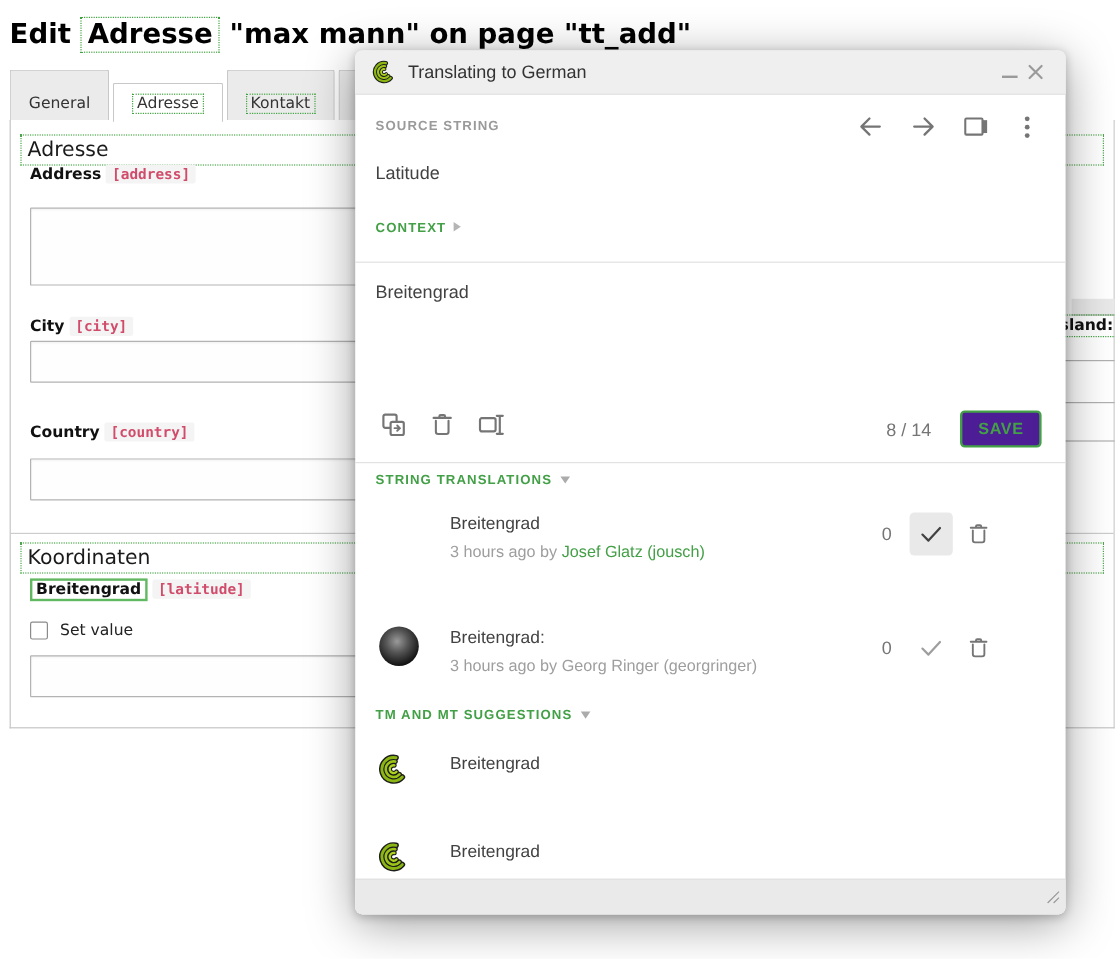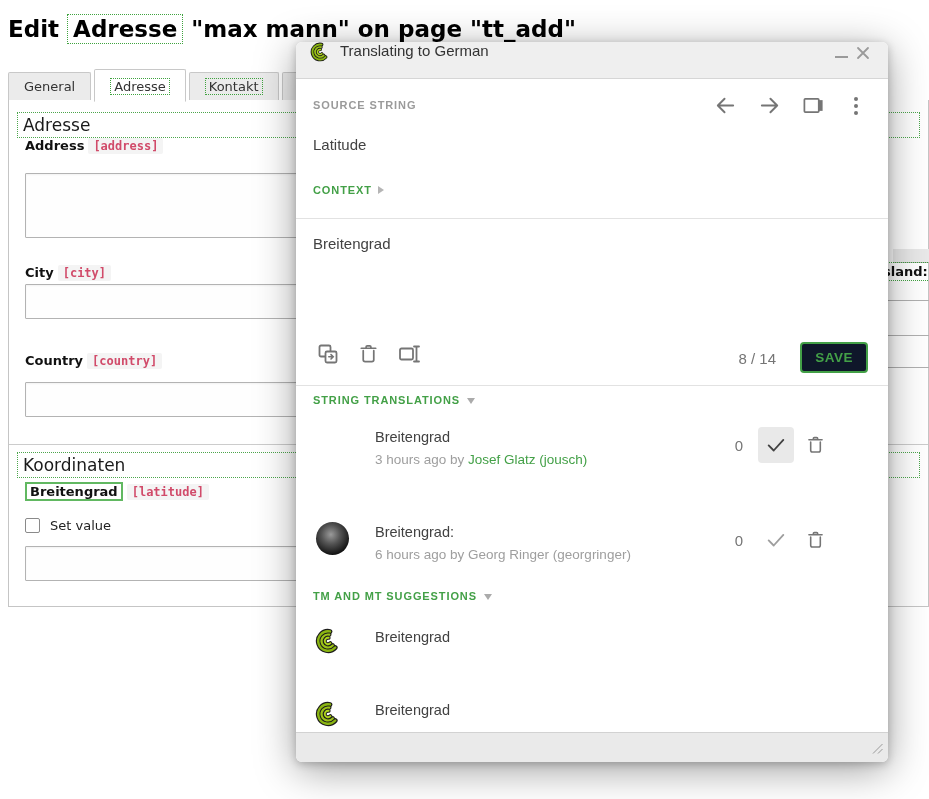--- a/index.html
+++ b/index.html
@@ -6,21 +6,21 @@
   html,body { width:929px; height:799px; background:#fff; overflow:hidden;
               font-family:"DejaVu Sans", sans-serif; position:relative; }
 
   
   .page-heading { position:absolute; left:8px; top:16px; font-size:23px; color:#000; white-space:nowrap; }
   .dotted-green { border:1px dotted #3fa33f; padding:1px 5px; }
 
   .tabbar { position:absolute; left:8px; top:68px; right:0; height:33px; display:flex; align-items:flex-end; }
   .tabbar:after { content:""; position:absolute; left:0; right:0; bottom:0; border-bottom:1px solid #c5c5c5; }
   .tab { background:#ebebeb; border:1px solid #c8c8c8; border-bottom:none; margin-right:3px;
-         padding:6px 15px 7px; font-size:13px; color:#333; border-radius:2px 2px 0 0; position:relative; }
+         padding:20px 15px 7px; font-size:13px; color:#333; border-radius:2px 2px 0 0; position:relative; }
   .tab .dotted-green { padding:0 3px; }
   .tab.active { background:#fff; padding-top:9px; z-index:2; border-bottom:1px solid #fff; margin-bottom:-1px; }
 
   .form-panel { position:absolute; left:8px; top:100px; right:0; height:507px;
                 background:#fff; border:1px solid #c5c5c5; border-top:none; }
   .section-title { position:absolute; left:8px; right:8px; border:1px dotted #4ca64c;
                    font-size:17px; color:#1a1a1a; padding:2px 5px; }
   .field-label { position:absolute; left:16px; font-size:13px; font-weight:bold; color:#111; white-space:nowrap; }
   .field-key { font-family:"DejaVu Sans Mono", monospace; font-size:12px; font-weight:bold;
                color:#d14b6a; background:#f4f4f4; padding:1px 5px; border-radius:2px; margin-left:4px; }
@@ -37,21 +37,21 @@
   .right-line { position:absolute; left:868px; right:0; border-top:1px solid #b0b0b0; }
   .right-input-frag { position:absolute; left:893px; right:0; top:249px; height:14px;
                       background:#e9e9e9; border-bottom:1px solid #b7b7b7; }
 
   
   .dialog { position:absolute; left:296px; top:42px; width:592px; height:720px; background:#fff;
             border-radius:6px; box-shadow:0 8px 40px rgba(0,0,0,.38), 0 2px 8px rgba(0,0,0,.22);
             font-family:"Liberation Sans", sans-serif; z-index:10; }
   .dlg-header { position:absolute; left:0; right:0; top:0; height:37px; background:#efefef;
                 border-bottom:1px solid #d6d6d6; border-radius:6px 6px 0 0;
-                display:flex; padding:0 14px; }
+                display:flex; align-items:center; padding:0 14px; }
   .dlg-title { font-size:15px; color:#333; margin-left:10px; flex:1; }
   .win-btn { width:22px; height:22px; display:flex; align-items:center; justify-content:center; cursor:pointer; }
   .min-glyph { width:13px; height:2px; background:#9a9a9a; margin-top:8px; }
 
   .upper-label { position:absolute; left:17px; font-size:11px; font-weight:bold; letter-spacing:.9px; }
   .gray-upper { color:#9a9a9a; }
   .green-upper { color:#43a047; }
 
   .nav-icons { position:absolute; top:52px; right:22px; display:flex; align-items:center; gap:21px; }
   .icon-btn { display:flex; align-items:center; justify-content:center; cursor:pointer; }
@@ -59,21 +59,21 @@
   .src-text, .trans-text { position:absolute; left:17px; font-size:15px; color:#424242; }
   .dlg-divider { position:absolute; left:0; right:0; border-top:1px solid #e2e2e2; }
 
   .caret-right { display:inline-block; width:0; height:0; border-top:4px solid transparent;
                  border-bottom:4px solid transparent; border-left:6px solid #b5b5b5; margin-left:6px; }
   .caret-down { display:inline-block; width:0; height:0; border-left:4.5px solid transparent;
                 border-right:4.5px solid transparent; border-top:6px solid #ababab; margin-left:7px; }
 
   .edit-toolbar { position:absolute; left:20px; top:300px; display:flex; align-items:center; gap:17px; }
   .counter { position:absolute; top:308px; right:112px; font-size:15px; color:#757575; }
-  .save-btn { position:absolute; top:300px; right:20px; height:31px; padding:0 13px; background:#0f172a;
+  .save-btn { position:absolute; top:300px; right:20px; height:31px; padding:0 13px; background:#4c1d95;
               border:2px solid #43a047; border-radius:4px; color:#43a047; font-size:13.5px;
               font-weight:bold; letter-spacing:.5px; font-family:"Liberation Sans", sans-serif; cursor:pointer; }
 
   .entry { position:absolute; left:0; right:0; }
   .entry .avatar-slot { position:absolute; left:20px; top:0; width:33px; height:33px; }
   .avatar-photo { width:33px; height:33px; border-radius:50%;
                   background:radial-gradient(circle at 45% 38%, #9a9a9a 0%, #555 34%, #151515 72%, #000 100%); }
   .entry-text { position:absolute; left:79px; top:0; right:160px; }
   .entry-title { font-size:14.5px; color:#424242; line-height:21px; }
   .entry-meta { font-size:13.5px; color:#9e9e9e; line-height:23px; white-space:nowrap; }
@@ -250,21 +250,21 @@
       </span>
     </div>
   </div>
 
   <div class="entry" style="top:480px; height:50px">
     <div class="avatar-slot">
       <div class="avatar-photo"></div>
     </div>
     <div class="entry-text">
       <div class="entry-title">Breitengrad:</div>
-      <div class="entry-meta">6 hours ago by Georg Ringer (georgringer)</div>
+      <div class="entry-meta">3 hours ago by Georg Ringer (georgringer)</div>
     </div>
     <div class="entry-controls">
       <span class="vote-num">0</span>
       <span class="check-btn">
         <svg width="22" height="22" viewBox="0 0 24 24">
           <path d="M4 12.5 L9.5 18 L20 6.5" fill="none" stroke="#9e9e9e" stroke-width="2" stroke-linecap="round" stroke-linejoin="round"></path>
         </svg>
       </span>
       <span class="trash-btn">
         <svg width="21" height="22" viewBox="0 0 24 24">

